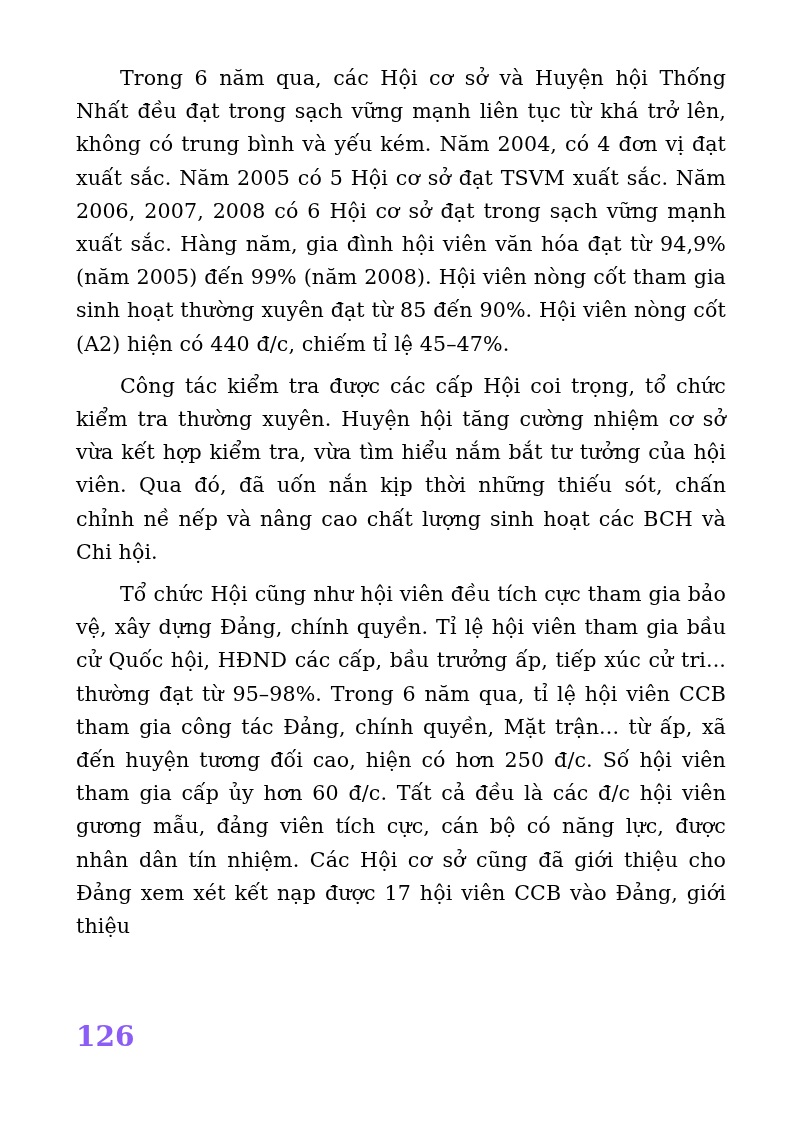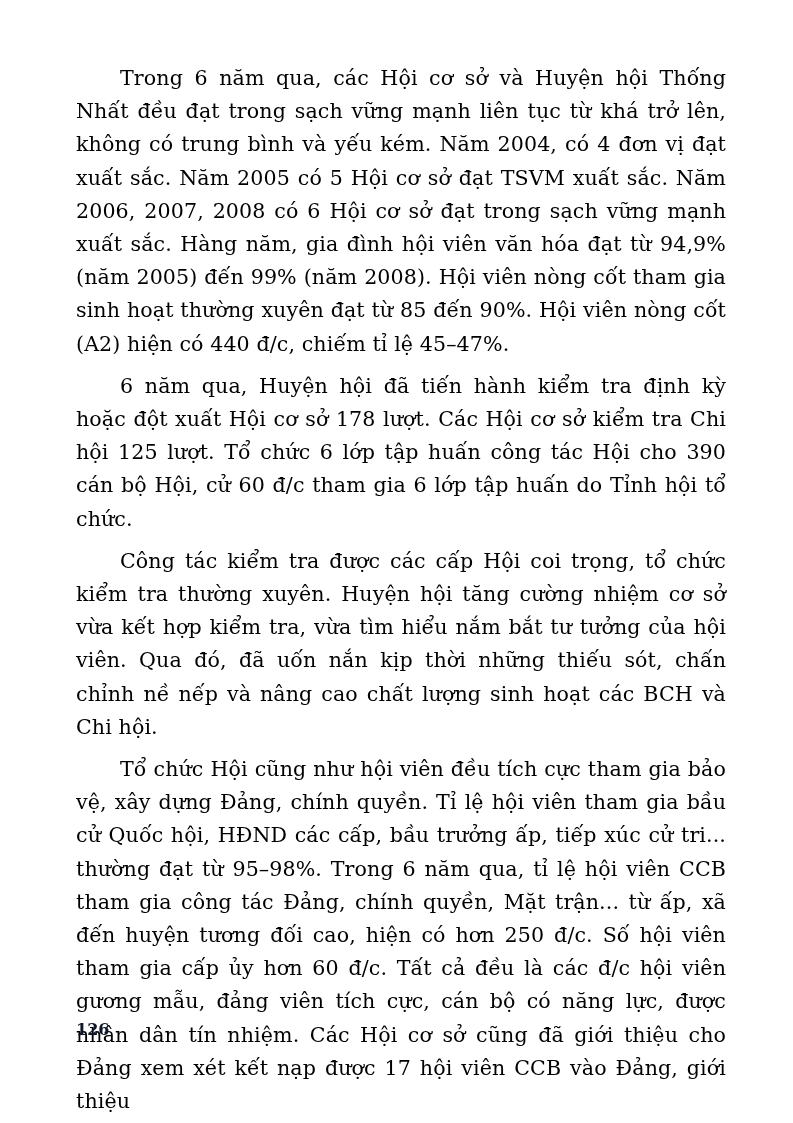--- a/index.html
+++ b/index.html
@@ -40,30 +40,29 @@
     letter-spacing: 0.1px;
     -webkit-font-smoothing: none;
   }
   .para + .para {
     margin-top: 9px;
   }
   .page-number {
     position: absolute;
     left: 76px;
     top: 1020px;
-    font-size: 16px;
+    font-size: 28px;
     font-weight: bold;
-    color: #0f172a;
+    color: #8b5cf6;
     font-family: "DejaVu Serif", serif;
   }
 </style>
 </head>
 <body>
 
 <div class="page">
   <div class="content">
     <p class="para">Trong 6 năm qua, các Hội cơ sở và Huyện hội Thống Nhất đều đạt trong sạch vững mạnh liên tục từ khá trở lên, không có trung bình và yếu kém. Năm 2004, có 4 đơn vị đạt xuất sắc. Năm 2005 có 5 Hội cơ sở đạt TSVM xuất sắc. Năm 2006, 2007, 2008 có 6 Hội cơ sở đạt trong sạch vững mạnh xuất sắc. Hàng năm, gia đình hội viên văn hóa đạt từ 94,9% (năm 2005) đến 99% (năm 2008). Hội viên nòng cốt tham gia sinh hoạt thường xuyên đạt từ 85 đến 90%. Hội viên nòng cốt (A2) hiện có 440 đ/c, chiếm tỉ lệ 45–47%.</p>
-    <p class="para">6 năm qua, Huyện hội đã tiến hành kiểm tra định kỳ hoặc đột xuất Hội cơ sở 178 lượt. Các Hội cơ sở kiểm tra Chi hội 125 lượt. Tổ chức 6 lớp tập huấn công tác Hội cho 390 cán bộ Hội, cử 60 đ/c tham gia 6 lớp tập huấn do Tỉnh hội tổ chức.</p>
     <p class="para">Công tác kiểm tra được các cấp Hội coi trọng, tổ chức kiểm tra thường xuyên. Huyện hội tăng cường nhiệm cơ sở vừa kết hợp kiểm tra, vừa tìm hiểu nắm bắt tư tưởng của hội viên. Qua đó, đã uốn nắn kịp thời những thiếu sót, chấn chỉnh nề nếp và nâng cao chất lượng sinh hoạt các BCH và Chi hội.</p>
     <p class="para">Tổ chức Hội cũng như hội viên đều tích cực tham gia bảo vệ, xây dựng Đảng, chính quyền. Tỉ lệ hội viên tham gia bầu cử Quốc hội, HĐND các cấp, bầu trưởng ấp, tiếp xúc cử tri... thường đạt từ 95–98%. Trong 6 năm qua, tỉ lệ hội viên CCB tham gia công tác Đảng, chính quyền, Mặt trận... từ ấp, xã đến huyện tương đối cao, hiện có hơn 250 đ/c. Số hội viên tham gia cấp ủy hơn 60 đ/c. Tất cả đều là các đ/c hội viên gương mẫu, đảng viên tích cực, cán bộ có năng lực, được nhân dân tín nhiệm. Các Hội cơ sở cũng đã giới thiệu cho Đảng xem xét kết nạp được 17 hội viên CCB vào Đảng, giới thiệu</p>
   </div>
   <div class="page-number">126</div>
 </div>
 
 </body></html>

